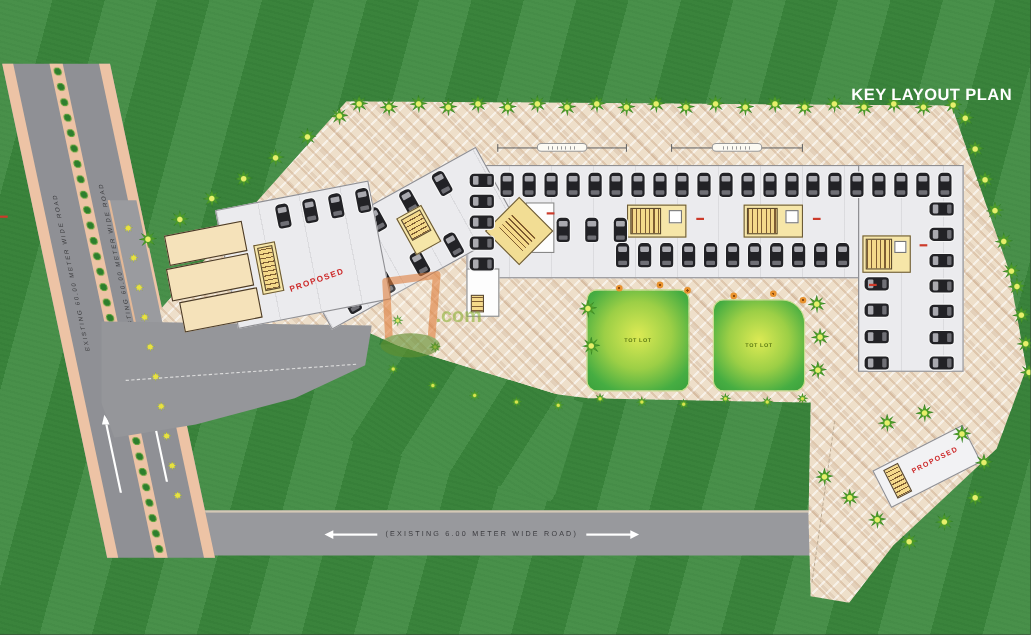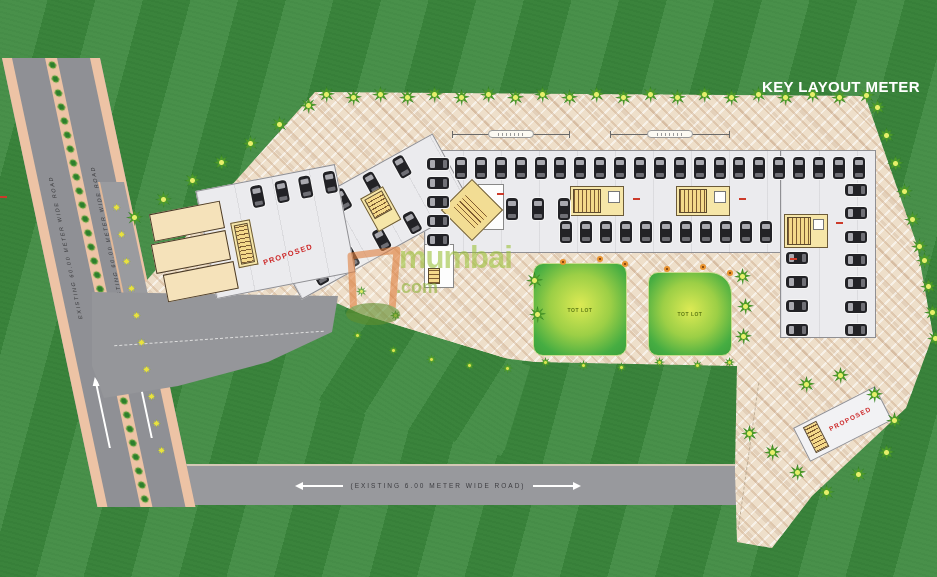--- a/index.html
+++ b/index.html
@@ -287,27 +287,26 @@
   </div>
   <div class="dim" style="left:610px;top:134px;width:120px;">
     <span class="pill"></span>
   </div>
 
   <div class="wm">
     <svg width="64" height="84" viewBox="0 0 64 84" style="position:absolute;left:0;top:2px;">
       <path d="M10 10 L56 4 L51 64 L13 70 Z" fill="rgba(255,250,240,.25)" stroke="#e0803f" stroke-width="7" stroke-linejoin="round"></path>
       <ellipse cx="32" cy="68" rx="27" ry="11" fill="#5f8f2f"></ellipse>
     </svg>
-    <span class="wm1">mumbai</span>
     <span class="wm2row">
       <span class="wm3">.com</span>
     </span>
   </div>
 
-  <div class="title">KEY LAYOUT METER</div>
+  <div class="title">KEY LAYOUT PLAN</div>
 <i class="palm" style="left: 318px; top: 86px;"></i>
     <i class="palm" style="left: 345px; top: 89px;"></i>
     <i class="palm" style="left: 372px; top: 86px;"></i>
     <i class="palm" style="left: 399px; top: 89px;"></i>
     <i class="palm" style="left: 426px; top: 86px;"></i>
     <i class="palm" style="left: 453px; top: 89px;"></i>
     <i class="palm" style="left: 480px; top: 86px;"></i>
     <i class="palm" style="left: 507px; top: 89px;"></i>
     <i class="palm" style="left: 534px; top: 86px;"></i>
     <i class="palm" style="left: 561px; top: 89px;"></i>

